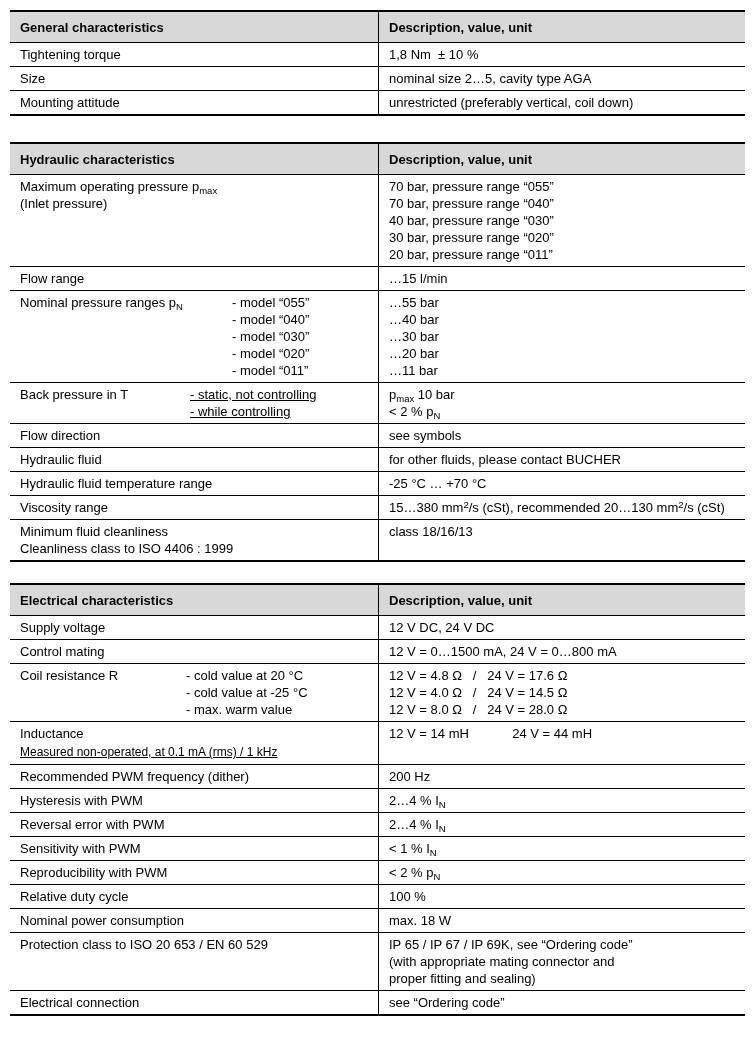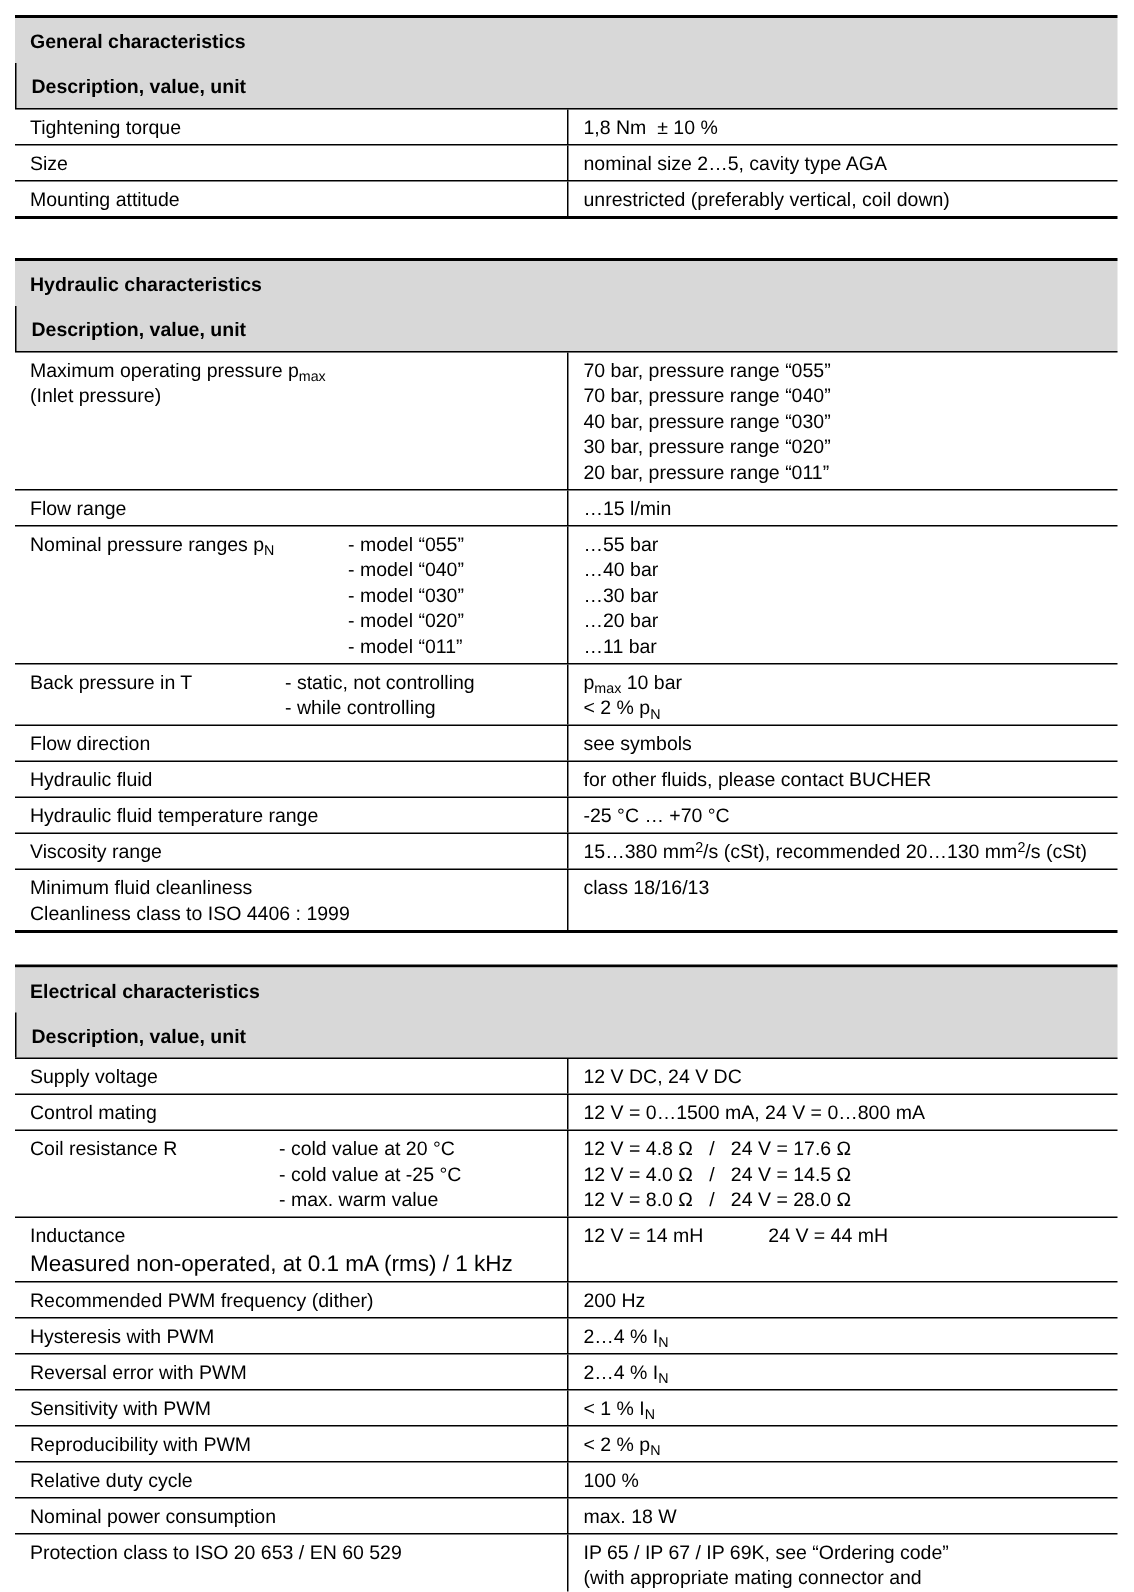--- a/index.html
+++ b/index.html
@@ -21,34 +21,35 @@
   .char-table.gap-lg { margin-bottom: 26px; }
   .char-table.gap-md { margin-bottom: 21px; }
   .trow {
     display: flex;
     align-items: stretch;
     border-bottom: 1px solid var(--line);
     position: relative;
   }
   .trow:last-child { border-bottom: none; }
   .rows .trow:last-child { border-bottom: none; }
-  .thead { background: var(--header-bg); flex-direction: column; }
+  .thead { background: var(--header-bg); }
   .thead .cell { padding-top: 7px; padding-bottom: 6px; font-weight: bold; }
   .cell {
     font-size: 13px;
     line-height: 17px;
     padding: 3px 10px 3px 10px;
   }
   .label-cell { width: 368px; flex: none; }
   .value-cell { flex: 1; border-left: 1px solid var(--line); }
   .note {
-    font-size: 15px;
+    font-size: 12px;
     line-height: 13px;
     padding-top: 4px;
     padding-bottom: 2px;
+    text-decoration: underline;
   }
   .sub-block {
     position: absolute;
     top: 3px;
     font-size: 13px;
     line-height: 17px;
     white-space: nowrap;
   }
   sub { font-size: 9.5px; line-height: 0; vertical-align: -3px; margin-top: 32px; }
   sup { font-size: 9.5px; line-height: 0; vertical-align: 4px; }
@@ -133,21 +134,21 @@
             <div>…55 bar</div>
             <div>…40 bar</div>
             <div>…30 bar</div>
             <div>…20 bar</div>
             <div>…11 bar</div>
           </div>
         </div>
         <div class="trow">
           <div class="cell label-cell">
             <div>Back pressure in T</div>
-            <div class="sub-block" style="left: 180px;">
+            <div class="sub-block" style="left: 180px; text-decoration: underline;">
               <div>- static, not controlling</div>
               <div>- while controlling</div>
             </div>
           </div>
           <div class="cell value-cell">
             <div>p<sub>max</sub> 10 bar</div>
             <div>&lt; 2 % p<sub>N</sub></div>
           </div>
         </div>
         <div class="trow">

